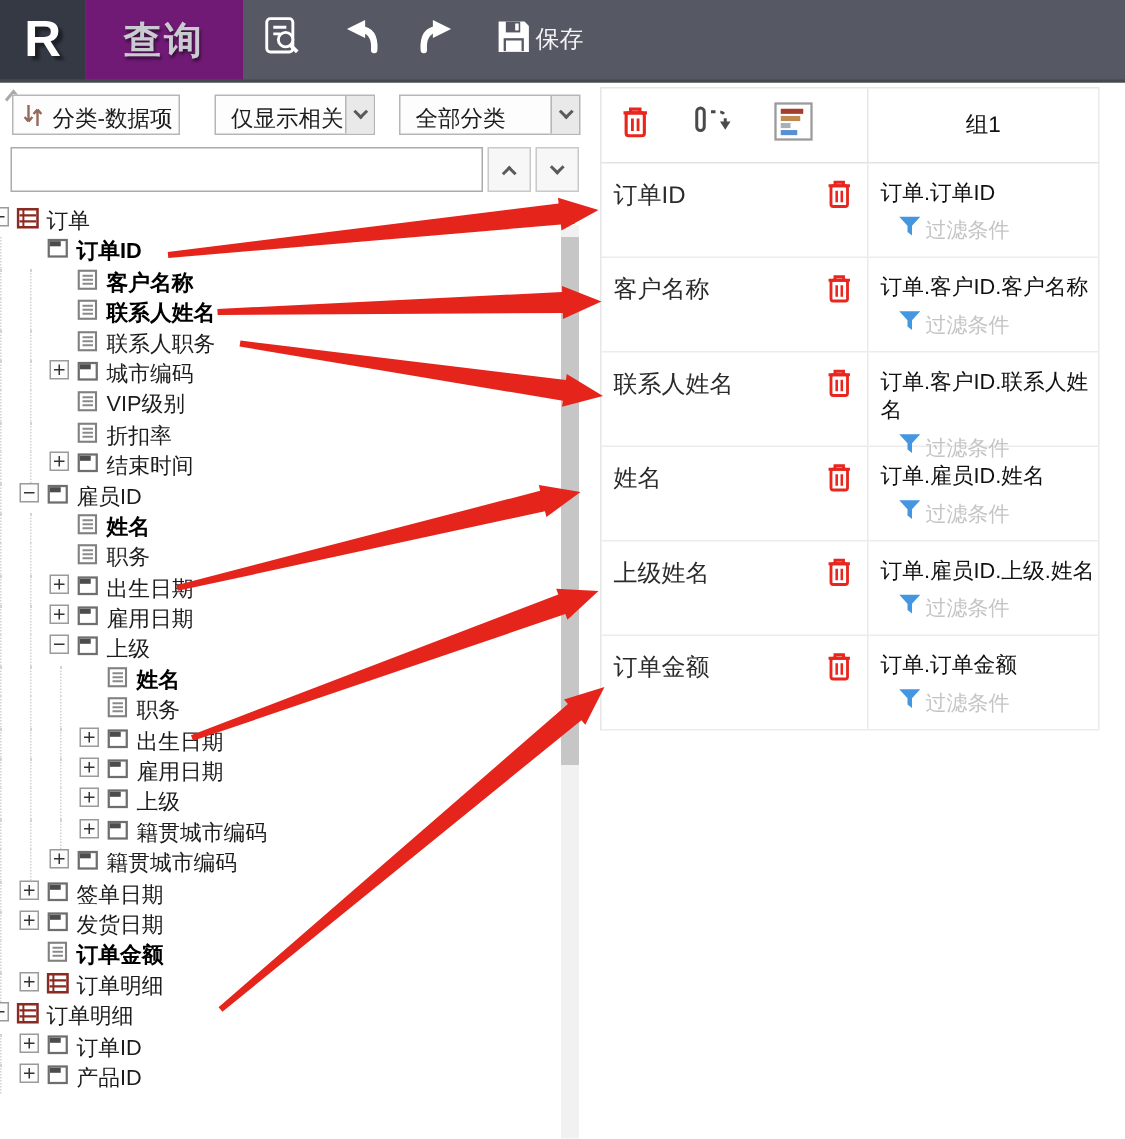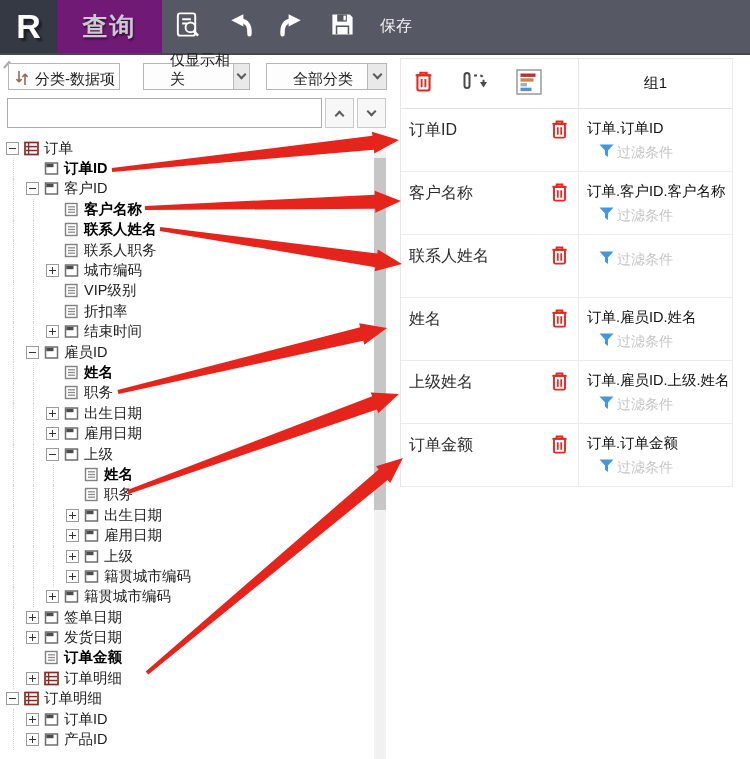--- a/index.html
+++ b/index.html
@@ -12,47 +12,47 @@
 
   
   .toolbar { position:absolute; left:0; top:0; width:750px; height:55px;
     background:#565963; border-bottom:2px solid #45484f; display:flex; align-items:center; }
   .logo { position:absolute; left:0; top:0; width:57px; height:53px; background:#343944;
     color:#fff; font-weight:bold; font-size:34px; display:flex; align-items:center; justify-content:center;
     text-shadow:3px 3px 2px rgba(0,0,0,.45); }
   .tab-query { position:absolute; left:57px; top:0; width:105px; height:53px; background:#701a75;
     display:flex; align-items:center; justify-content:center; color:#c9cbd1; font-size:25px;
     font-weight:bold; letter-spacing:2px; text-shadow:1px 2px 2px rgba(0,0,0,.5); }
-  .tbtn { position:absolute; top:0; height:53px; display:flex; align-items:center; gap:25px;
+  .tbtn { position:absolute; top:0; height:53px; display:flex; align-items:center; gap:2px;
     color:#f2f3f5; font-size:16px; cursor:default; }
   .tb-find{ left:173px; } .tb-undo{ left:228px; } .tb-redo{ left:276px; }
   .tb-save{ left:330px; } .tb-open{ left:441px; }
 
   
   .collapse-ch { position:absolute; left:2px; top:57px; width:16px; height:14px; color:#a9a9a9; }
   .btn { position:absolute; border:1px solid #b6b6b6; background:#fdfdfd; font-size:15px;
     color:#1c1c1c; display:flex; align-items:flex-end; }
   .btn-sort { left:8px; top:63px; width:112px; height:27px; padding-left:6px; gap:6px; }
-  .dd { padding-left:26px; justify-content:space-between; }
+  .dd { padding-left:10px; justify-content:space-between; }
   .dd1 { left:143px; top:63px; width:107px; height:27px; }
   .dd2 { left:266px; top:63px; width:121px; height:27px; }
   .dd-arrow { width:19px; height:100%; border-left:1px solid #b6b6b6; background:#e9e9e9;
     display:flex; align-items:center; justify-content:center; }
   .chev { width:7px; height:7px; border-right:2px solid #5a5a5a; border-bottom:2px solid #5a5a5a; }
   .chev.down { transform:rotate(45deg); margin-top:-4px; }
   .chev.up   { transform:rotate(225deg); margin-top:4px; }
   .search-input { position:absolute; left:7px; top:98px; width:315px; height:30px;
     border:1px solid #ababab; background:#fff; font-size:14px; padding:0 6px; outline:none; }
   .nav-btn { position:absolute; top:98px; width:29px; height:30px; border:1px solid #c9c9c9;
     background:#f7f7f7; display:flex; align-items:center; justify-content:center; }
   .nav-up { left:325px; } .nav-down { left:357px; }
 
   
   .tree { position:absolute; left:0; top:138px; width:372px; bottom:0; overflow:hidden; }
-  .trow { height:20.4px; display:flex; align-items:center; padding-left:13px;
+  .trow { height:20.4px; display:flex; 
     font-size:14.5px; color:#1c1c1c; white-space:nowrap; }
   .trow .guide { flex:0 0 20px; align-self:stretch; border-left:1px dotted #d2d2d2; }
   .exp { flex:0 0 13px; height:13px; margin-left:-7px; margin-right:5px; border:1px solid #9a9a9a;
     background:#fcfcfc; position:relative; }
   .exp::before { content:""; position:absolute; left:2px; right:2px; top:5px; height:1px; background:#333; }
   .exp.plus::after { content:""; position:absolute; top:2px; bottom:2px; left:5px; width:1px; background:#333; }
   .exp-sp { flex:0 0 13px; margin-left:-7px; margin-right:5px; }
   .ticon { flex:0 0 15px; height:15px; margin-right:5px; display:flex; }
   .tlabel.bold { font-weight:bold; color:#000; }
 
@@ -180,31 +180,20 @@
     <div class="trow">
       <span class="guide"></span>
       <span class="exp-sp"></span>
       <span class="ticon">
         <svg width="15" height="15" viewBox="0 0 15 15">
           <rect x="1.5" y="2" width="12" height="11" fill="#fff" stroke="#6e6e6e" stroke-width="1.5"></rect>
           <rect x="2.3" y="2.8" width="7.2" height="3.4" fill="#4c4c4c"></rect>
         </svg>
       </span>
       <span class="tlabel bold">订单ID</span>
-    </div>
-    <div class="trow">
-      <span class="guide"></span>
-      <span class="exp "></span>
-      <span class="ticon">
-        <svg width="15" height="15" viewBox="0 0 15 15">
-          <rect x="1.5" y="2" width="12" height="11" fill="#fff" stroke="#6e6e6e" stroke-width="1.5"></rect>
-          <rect x="2.3" y="2.8" width="7.2" height="3.4" fill="#4c4c4c"></rect>
-        </svg>
-      </span>
-      <span class="tlabel">客户ID</span>
     </div>
     <div class="trow">
       <span class="guide"></span>
       <span class="guide"></span>
       <span class="exp-sp"></span>
       <span class="ticon">
         <svg width="15" height="15" viewBox="0 0 15 15">
           <rect x="1.5" y="1.5" width="11.5" height="12" fill="#fff" stroke="#808080" stroke-width="1.4"></rect>
           <line x1="4" y1="4.8" x2="11" y2="4.8" stroke="#8a8a8a" stroke-width="1.3"></line>
           <line x1="4" y1="7.5" x2="11" y2="7.5" stroke="#8a8a8a" stroke-width="1.3"></line>
@@ -617,20 +606,21 @@
         </div>
       </div>
       <div class="rrow">
         <div class="lcell"><span class="rlabel">联系人姓名</span><span class="trash"><svg width="19" height="21" viewBox="0 0 20 22">
               <path d="M2.5 5 h15" stroke="#e8261d" stroke-width="2" fill="none"></path>
               <path d="M7 5 V2.6 h6 V5" stroke="#e8261d" stroke-width="2" fill="none"></path>
               <rect x="4.2" y="5" width="11.6" height="14.6" rx="1.6" fill="none" stroke="#e8261d" stroke-width="2"></rect>
               <path d="M8.2 8.6 v8 M11.8 8.6 v8" stroke="#e8261d" stroke-width="1.8"></path>
             </svg></span></div>
         <div class="pcell">
+          <div class="rpath">订单.客户ID.联系人姓名</div>
           <div class="filter">
             <span><svg width="15" height="14" viewBox="0 0 15 14">
                 <polygon points="0.5,0.5 14.5,0.5 9,6.5 9,13 6,10.7 6,6.5" fill="#4596e0"></polygon>
               </svg></span>
             <span>过滤条件</span>
           </div>
         </div>
       </div>
       <div class="rrow">
         <div class="lcell"><span class="rlabel">姓名</span><span class="trash"><svg width="19" height="21" viewBox="0 0 20 22">

